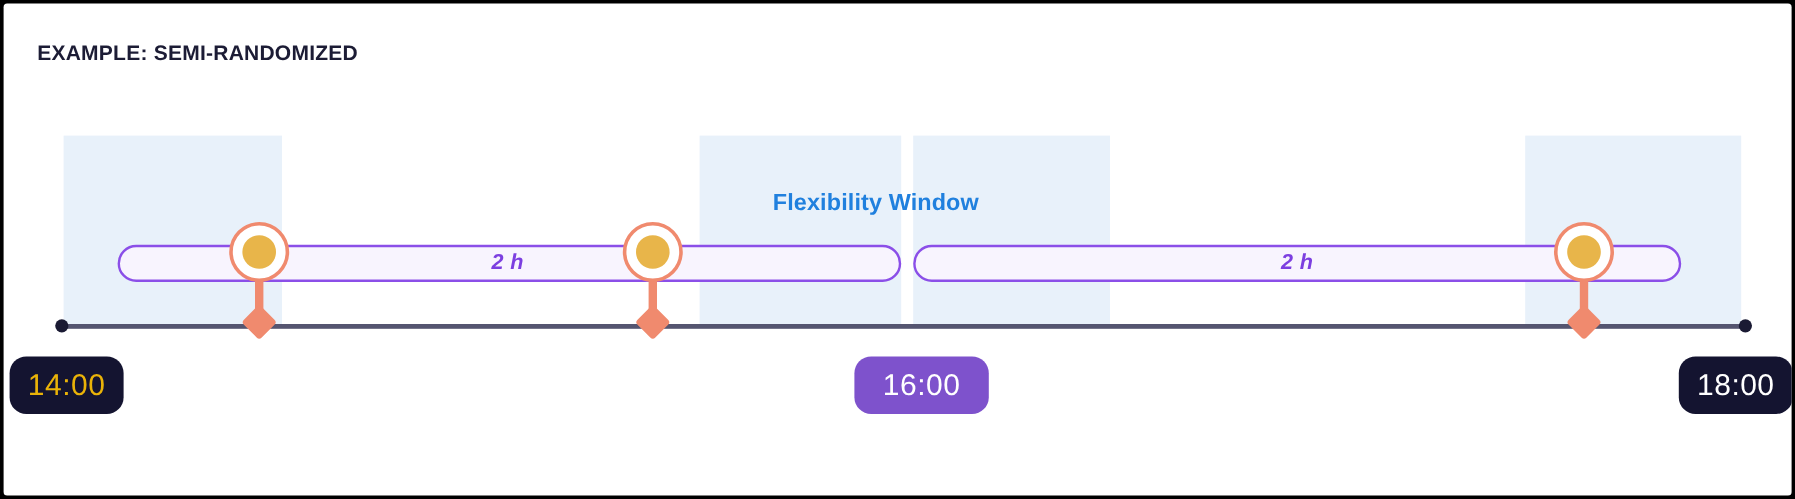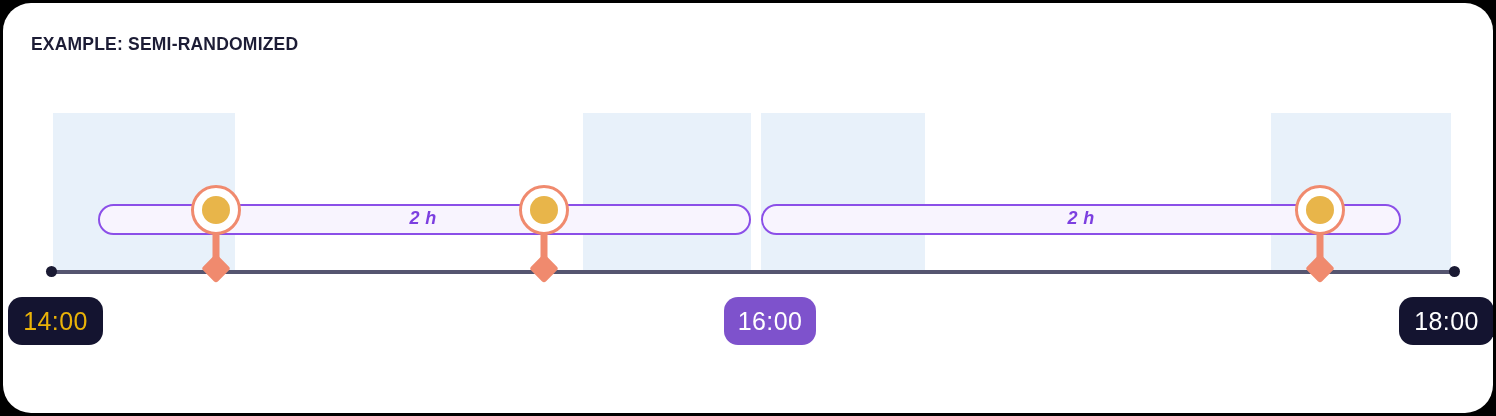--- a/index.html
+++ b/index.html
@@ -14,21 +14,21 @@
     position: relative;
     width: 1496px;
     height: 416px;
     background: #000000;
   }
   #card {
     position: absolute;
     left: 3px; top: 3px;
     width: 1490px; height: 410px;
     background: #FFFFFF;
-    border-radius: 28px;
+    border-radius: 3px;
     overflow: hidden;
   }
 
   
   #title {
     position: absolute;
     left: 28px; top: 31px;
     font-size: 17.5px;
     font-weight: bold;
     letter-spacing: 0.2px;
@@ -149,20 +149,21 @@
 
     <div id="title">EXAMPLE: SEMI-RANDOMIZED</div>
 
     <div id="bands-layer">
         <div class="band" style="left: 50px; width: 182px; background: rgb(232, 241, 250);"></div>
         <div class="band" style="left: 580px; width: 168px; background: rgb(232, 241, 250);"></div>
         <div class="band" style="left: 758px; width: 164px; background: rgb(232, 241, 250);"></div>
         <div class="band" style="left: 1268px; width: 180px; background: rgb(232, 241, 250);"></div>
       </div>
 
+    <div id="flex-label">Flexibility Window</div>
 
     <div id="pills-layer">
         <div class="pill" style="left: 95px; width: 653px; background: rgb(248, 244, 254); border-color: rgb(139, 79, 232);"></div>
         <div class="pill-label" style="left: 420px; color: rgb(124, 63, 224);">2 h</div>
         <div class="pill" style="left: 758px; width: 640px; background: rgb(248, 244, 254); border-color: rgb(139, 79, 232);"></div>
         <div class="pill-label" style="left: 1078px; color: rgb(124, 63, 224);">2 h</div>
       </div>
 
     <div id="axis-line"></div>
     <div id="caps-layer">
@@ -186,18 +187,18 @@
         <div class="marker">
           <div class="marker-stem" style="left: 1317px; background: rgb(240, 138, 110);"></div>
           <div class="marker-diamond" style="left: 1317px; background: rgb(240, 138, 110);"></div>
           <div class="marker-ring" style="left: 1317px; border-color: rgb(240, 138, 110);"></div>
           <div class="marker-dot" style="left: 1317px; background: rgb(232, 181, 74);"></div>
         </div>
       </div>
 
     <div id="badges-layer">
         <div class="time-badge" style="left: 5px; width: 95px; background: rgb(20, 20, 48); color: #eab308;">14:00</div>
-        <div class="time-badge" style="left: 709px; width: 92px; background: rgb(126, 82, 204); color: rgb(255, 255, 255); margin-left: 12px;">16:00</div>
+        <div class="time-badge" style="left: 709px; width: 112px; background: rgb(126, 82, 204); color: rgb(255, 255, 255);">16:00</div>
         <div class="time-badge" style="left: 1396px; width: 95px; background: rgb(20, 20, 48); color: rgb(255, 255, 255);">18:00</div>
       </div>
 
   </div>
 </div>
 
 </body></html>

